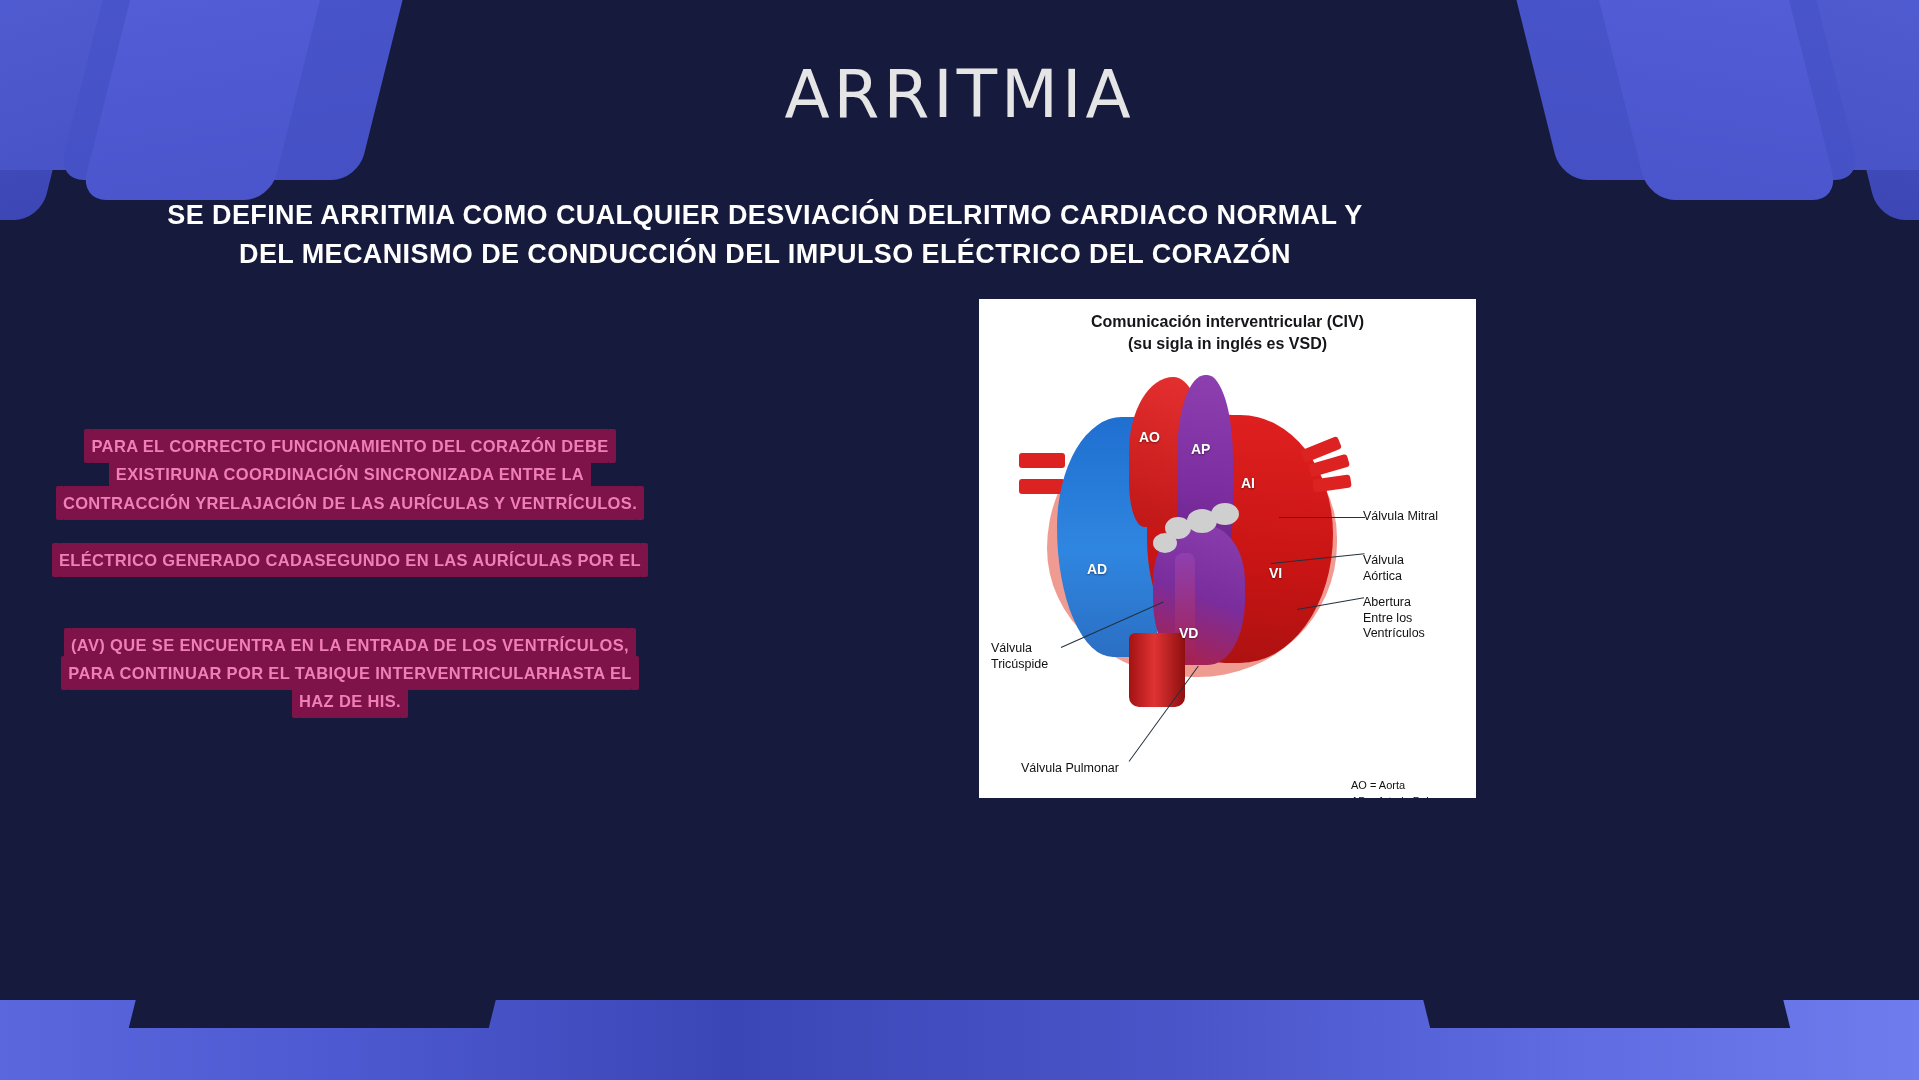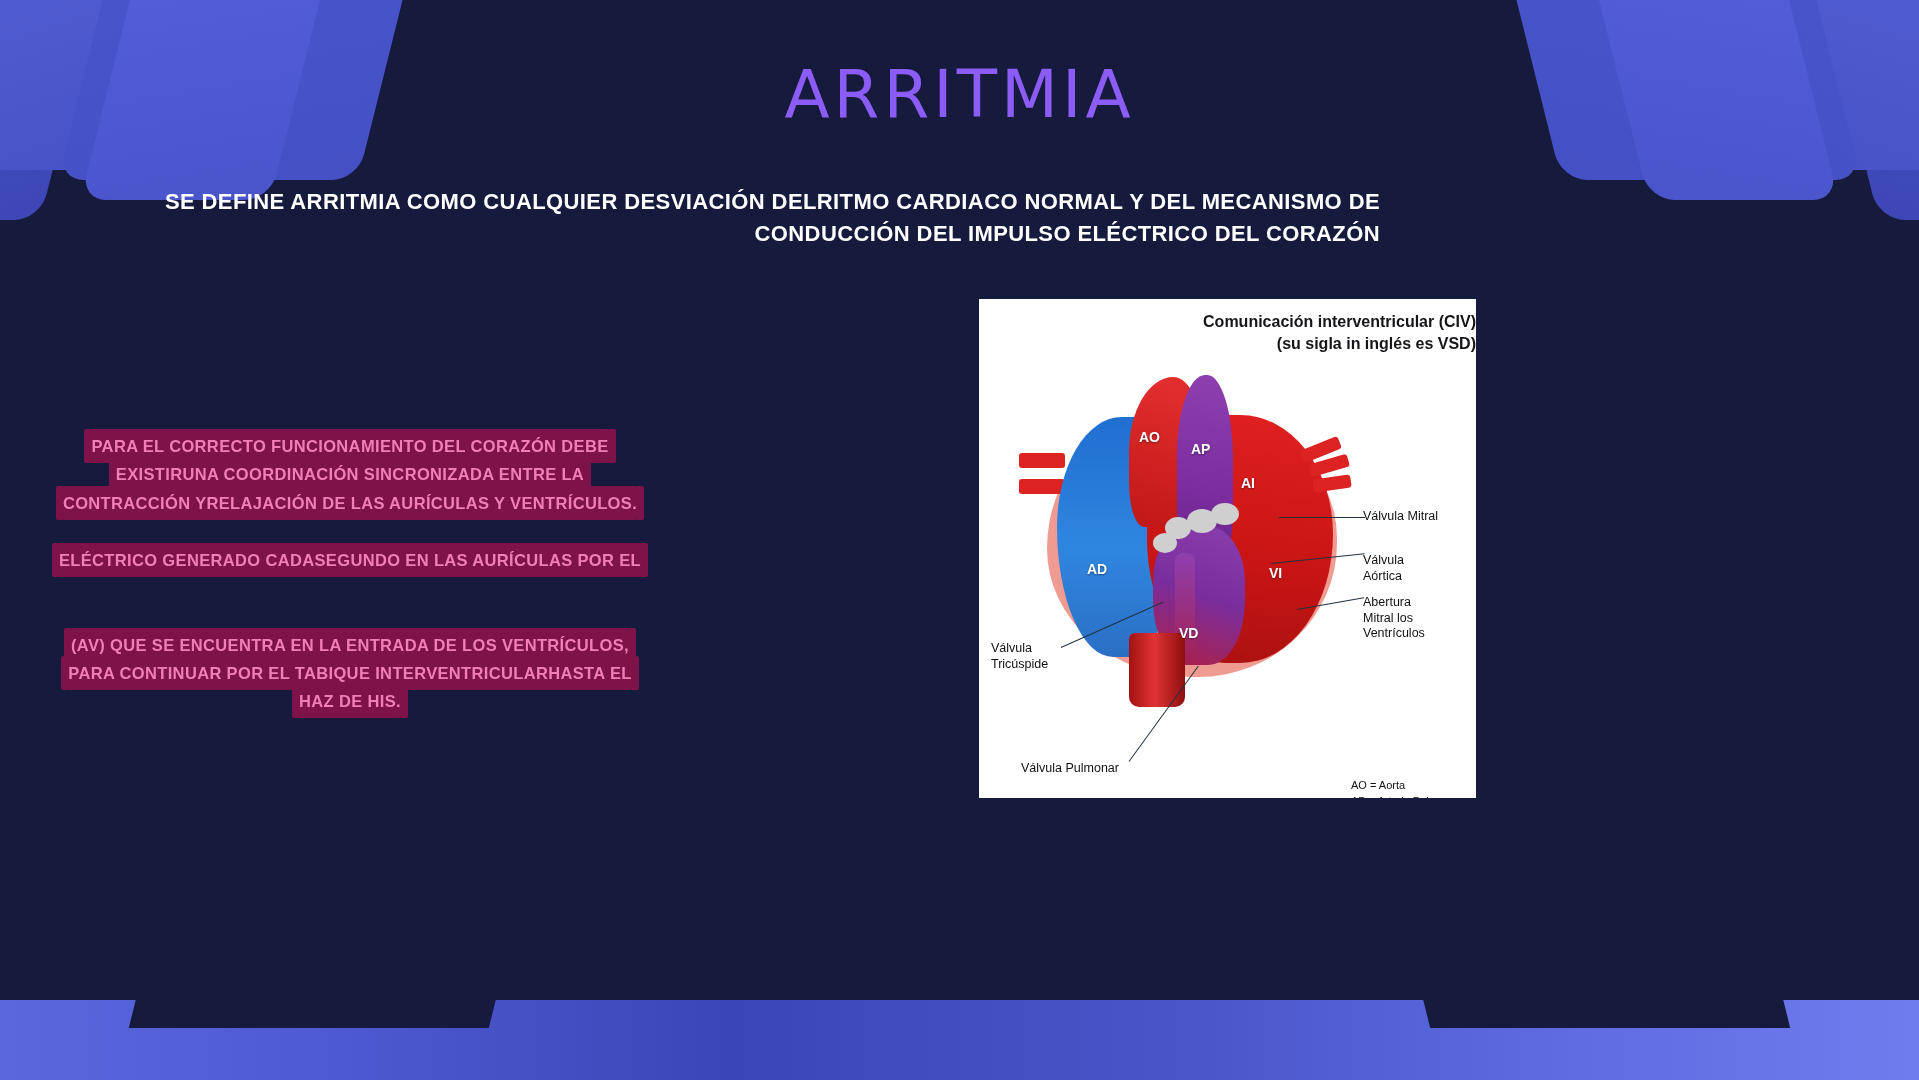--- a/index.html
+++ b/index.html
@@ -46,29 +46,29 @@
   
   .bot-band{position:absolute;left:0;right:0;bottom:0;height:80px;
         background:linear-gradient(90deg,#5a67dd 0%,#4d59d0 18%,#3b46b6 38%,#4a55c9 62%,#5f6ce2 82%,#6f7ced 100%);}
   .bot-notch{position:absolute;bottom:52px;width:360px;height:90px;background:#161a3c;}
   .bn-l{left:140px;transform:skewX(-14deg);}
   .bn-r{right:140px;transform:skewX(14deg);}
 
   
   .title{
     position:absolute;top:56px;left:0;right:0;text-align:center;
-    font-size:66px;letter-spacing:4px;color:#8b5cf6;font-weight:400;
+    font-size:66px;letter-spacing:4px;color:#e5e5e5;font-weight:400;
     font-family:"DejaVu Sans", sans-serif;
   }
 
   
   .subtitle{
-    position:absolute;top:186px;left:150px;width:1230px;
-    text-align:right;color:#ffffff;
-    font-size:22px;font-weight:700;line-height:1.45;letter-spacing:.4px;
+    position:absolute;top:196px;left:150px;width:1230px;
+    text-align:center;color:#ffffff;
+    font-size:27px;font-weight:700;line-height:1.45;letter-spacing:.4px;
   }
 
   
   .pink-block{
     position:absolute;left:45px;top:432px;width:610px;
     text-align:center;font-size:16.5px;font-weight:700;
     line-height:1.72;letter-spacing:.35px;
   }
   .pink-block span.ln{
     background:#7d1349;color:#f07fb8;
@@ -76,21 +76,21 @@
     border-radius:2px;
     padding:8px 0;
   }
 
   
   .diagram{
     position:absolute;left:979px;top:299px;width:497px;height:499px;
     background:#ffffff;overflow:hidden;
   }
   .dg-title{
-    position:absolute;top:12px;left:0;right:0;text-align:right;
+    position:absolute;top:12px;left:0;right:0;text-align:center;
     font-size:16px;font-weight:700;color:#15151a;line-height:1.35;
     font-family:"Liberation Sans", sans-serif;
   }
 
   .heart-stage{position:absolute;left:0;top:58px;width:497px;height:380px;}
 
   
   .h-outline{
     position:absolute;left:68px;top:52px;width:290px;height:268px;
     background:#f09b92;
@@ -254,21 +254,21 @@
 
     <div class="callout ca-mitral">Válvula Mitral</div>
 
     <div class="callout ca-aortica">
       <div>Válvula</div>
       <div>Aórtica</div>
     </div>
 
     <div class="callout ca-abertura">
       <div>Abertura</div>
-      <div>Mitral los</div>
+      <div>Entre los</div>
       <div>Ventrículos</div>
     </div>
 
     <div class="callout ca-tricuspide">
       <div>Válvula</div>
       <div>Tricúspide</div>
     </div>
 
     <div class="callout ca-pulmonar">Válvula Pulmonar</div>
 

